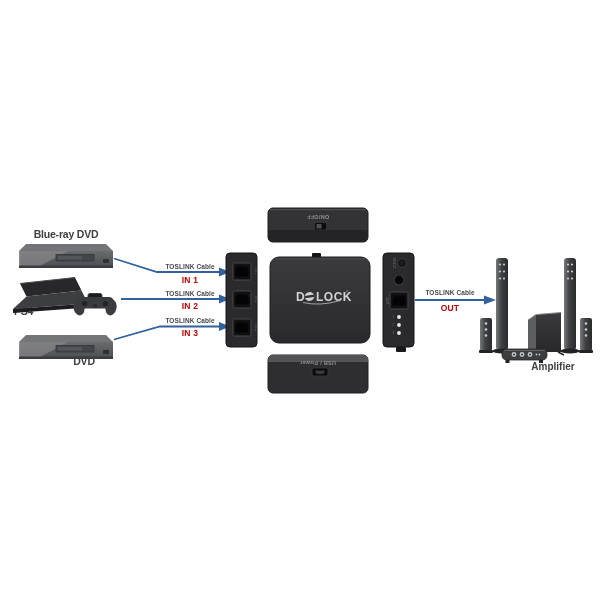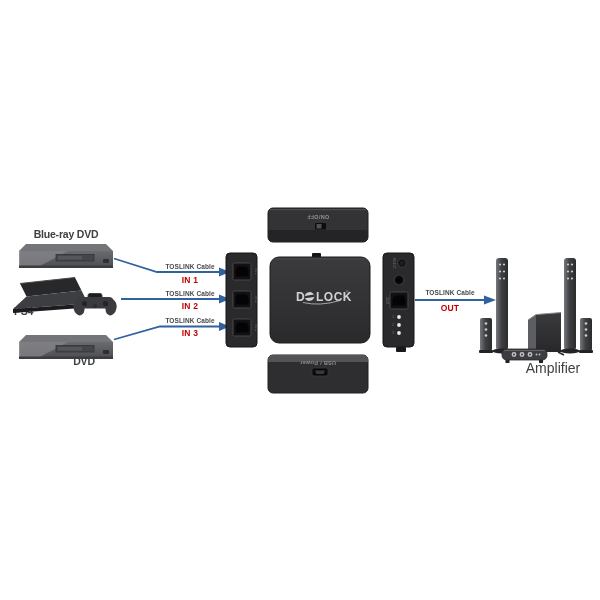--- a/index.html
+++ b/index.html
@@ -1,21 +1,21 @@
 <!DOCTYPE html>
 <html><head>
 <meta charset="utf-8">
 <style>
   html,body{margin:0;padding:0;background:#fff;}
   #canvas{position:relative;width:596px;height:600px;background:#ffffff;overflow:hidden;
           font-family:"Liberation Sans",sans-serif;}
   .abs{position:absolute;}
   .lbl{position:absolute;color:#3f4043;text-align:center;line-height:1.1;}
   .dev{font-size:10.5px;font-weight:700;letter-spacing:-0.2px;}
-  .amp{font-size:14px;font-weight:400;}
+  .amp{font-size:10px;font-weight:700;}
   .cab{position:absolute;font-size:6.5px;font-weight:700;color:#46474a;text-align:center;letter-spacing:.1px;}
   .red{position:absolute;font-size:8.5px;font-weight:700;color:#c20000;text-align:center;letter-spacing:.2px;}
   svg{display:block;}
   svg text{font-family:"Liberation Sans",sans-serif;}
 </style>
 </head>
 <body>
 
 <div id="canvas">
 

